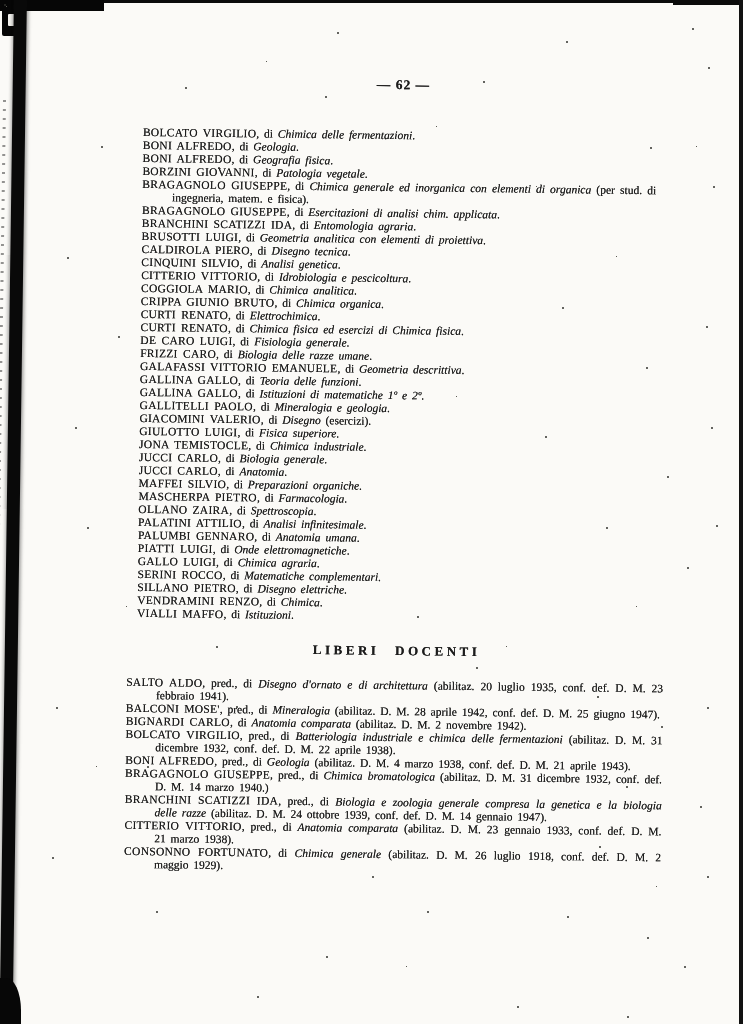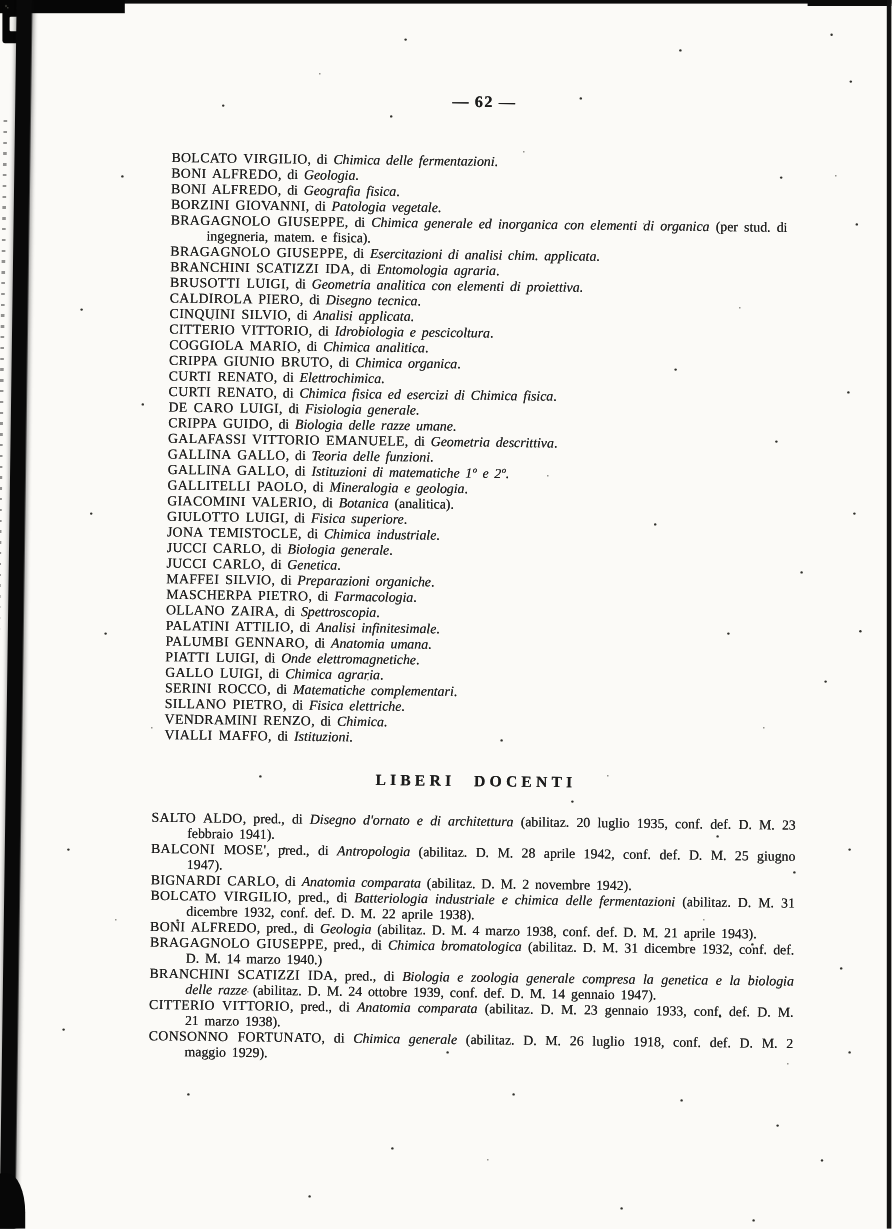--- a/index.html
+++ b/index.html
@@ -120,83 +120,83 @@
   <p class="entry"><span class="name">BRAGAGNOLO GIUSEPPE</span><span>, di </span><em>Chimica generale ed inorganica con elementi di organica</em><span> (per stud. di ingegneria, matem. e fisica).</span></p>
 
   <p class="entry"><span class="name">BRAGAGNOLO GIUSEPPE</span><span>, di </span><em>Esercitazioni di analisi chim. applicata</em><span>.</span></p>
 
   <p class="entry"><span class="name">BRANCHINI SCATIZZI IDA</span><span>, di </span><em>Entomologia agraria</em><span>.</span></p>
 
   <p class="entry"><span class="name">BRUSOTTI LUIGI</span><span>, di </span><em>Geometria analitica con elementi di proiettiva</em><span>.</span></p>
 
   <p class="entry"><span class="name">CALDIROLA PIERO</span><span>, di </span><em>Disegno tecnica</em><span>.</span></p>
 
-  <p class="entry"><span class="name">CINQUINI SILVIO</span><span>, di </span><em>Analisi applicata</em><span>.</span></p>
+  <p class="entry"><span class="name">CINQUINI SILVIO</span><span>, di </span><em>Analisi genetica</em><span>.</span></p>
 
   <p class="entry"><span class="name">CITTERIO VITTORIO</span><span>, di </span><em>Idrobiologia e pescicoltura</em><span>.</span></p>
 
   <p class="entry"><span class="name">COGGIOLA MARIO</span><span>, di </span><em>Chimica analitica</em><span>.</span></p>
 
   <p class="entry"><span class="name">CRIPPA GIUNIO BRUTO</span><span>, di </span><em>Chimica organica</em><span>.</span></p>
 
   <p class="entry"><span class="name">CURTI RENATO</span><span>, di </span><em>Elettrochimica</em><span>.</span></p>
 
   <p class="entry"><span class="name">CURTI RENATO</span><span>, di </span><em>Chimica fisica ed esercizi di Chimica fisica</em><span>.</span></p>
 
   <p class="entry"><span class="name">DE CARO LUIGI</span><span>, di </span><em>Fisiologia generale</em><span>.</span></p>
 
-  <p class="entry"><span class="name">CRIPPA GUIDO</span><span>, di </span><em>Biologia delle razze umane</em><span>.</span></p>
+  <p class="entry"><span class="name">FRIZZI CARO</span><span>, di </span><em>Biologia delle razze umane</em><span>.</span></p>
 
   <p class="entry"><span class="name">GALAFASSI VITTORIO EMANUELE</span><span>, di </span><em>Geometria descrittiva</em><span>.</span></p>
 
   <p class="entry"><span class="name">GALLINA GALLO</span><span>, di </span><em>Teoria delle funzioni</em><span>.</span></p>
 
   <p class="entry"><span class="name">GALLINA GALLO</span><span>, di </span><em>Istituzioni di matematiche 1º e 2º</em><span>.</span></p>
 
   <p class="entry"><span class="name">GALLITELLI PAOLO</span><span>, di </span><em>Mineralogia e geologia</em><span>.</span></p>
 
-  <p class="entry"><span class="name">GIACOMINI VALERIO</span><span>, di </span><em>Botanica</em><span> (analitica).</span></p>
+  <p class="entry"><span class="name">GIACOMINI VALERIO</span><span>, di </span><em>Disegno</em><span> (esercizi).</span></p>
 
   <p class="entry"><span class="name">GIULOTTO LUIGI</span><span>, di </span><em>Fisica superiore</em><span>.</span></p>
 
   <p class="entry"><span class="name">JONA TEMISTOCLE</span><span>, di </span><em>Chimica industriale</em><span>.</span></p>
 
   <p class="entry"><span class="name">JUCCI CARLO</span><span>, di </span><em>Biologia generale</em><span>.</span></p>
 
-  <p class="entry"><span class="name">JUCCI CARLO</span><span>, di </span><em>Genetica</em><span>.</span></p>
+  <p class="entry"><span class="name">JUCCI CARLO</span><span>, di </span><em>Anatomia</em><span>.</span></p>
 
   <p class="entry"><span class="name">MAFFEI SILVIO</span><span>, di </span><em>Preparazioni organiche</em><span>.</span></p>
 
   <p class="entry"><span class="name">MASCHERPA PIETRO</span><span>, di </span><em>Farmacologia</em><span>.</span></p>
 
   <p class="entry"><span class="name">OLLANO ZAIRA</span><span>, di </span><em>Spettroscopia</em><span>.</span></p>
 
   <p class="entry"><span class="name">PALATINI ATTILIO</span><span>, di </span><em>Analisi infinitesimale</em><span>.</span></p>
 
   <p class="entry"><span class="name">PALUMBI GENNARO</span><span>, di </span><em>Anatomia umana</em><span>.</span></p>
 
   <p class="entry"><span class="name">PIATTI LUIGI</span><span>, di </span><em>Onde elettromagnetiche</em><span>.</span></p>
 
   <p class="entry"><span class="name">GALLO LUIGI</span><span>, di </span><em>Chimica agraria</em><span>.</span></p>
 
   <p class="entry"><span class="name">SERINI ROCCO</span><span>, di </span><em>Matematiche complementari</em><span>.</span></p>
 
-  <p class="entry"><span class="name">SILLANO PIETRO</span><span>, di </span><em>Fisica elettriche</em><span>.</span></p>
+  <p class="entry"><span class="name">SILLANO PIETRO</span><span>, di </span><em>Disegno elettriche</em><span>.</span></p>
 
   <p class="entry"><span class="name">VENDRAMINI RENZO</span><span>, di </span><em>Chimica</em><span>.</span></p>
 
   <p class="entry"><span class="name">VIALLI MAFFO</span><span>, di </span><em>Istituzioni</em><span>.</span></p>
 </div>
 
     <h2 class="section-heading">LIBERI DOCENTI</h2>
 
     <div class="list list-2">
   <p class="entry"><span class="name">SALTO ALDO</span><span>, pred., di </span><em>Disegno d'ornato e di architettura</em><span> (abilitaz. 20 luglio 1935, conf. def. D. M. 23 febbraio 1941).</span></p>
 
-  <p class="entry"><span class="name">BALCONI MOSE'</span><span>, pred., di </span><em>Antropologia</em><span> (abilitaz. D. M. 28 aprile 1942, conf. def. D. M. 25 giugno 1947).</span></p>
+  <p class="entry"><span class="name">BALCONI MOSE'</span><span>, pred., di </span><em>Mineralogia</em><span> (abilitaz. D. M. 28 aprile 1942, conf. def. D. M. 25 giugno 1947).</span></p>
 
   <p class="entry"><span class="name">BIGNARDI CARLO</span><span>, di </span><em>Anatomia comparata</em><span> (abilitaz. D. M. 2 novembre 1942).</span></p>
 
   <p class="entry"><span class="name">BOLCATO VIRGILIO</span><span>, pred., di </span><em>Batteriologia industriale e chimica delle fermentazioni</em><span> (abilitaz. D. M. 31 dicembre 1932, conf. def. D. M. 22 aprile 1938).</span></p>
 
   <p class="entry"><span class="name">BONI ALFREDO</span><span>, pred., di </span><em>Geologia</em><span> (abilitaz. D. M. 4 marzo 1938, conf. def. D. M. 21 aprile 1943).</span></p>
 
   <p class="entry"><span class="name">BRAGAGNOLO GIUSEPPE</span><span>, pred., di </span><em>Chimica bromatologica</em><span> (abilitaz. D. M. 31 dicembre 1932, conf. def. D. M. 14 marzo 1940.)</span></p>
 
   <p class="entry"><span class="name">BRANCHINI SCATIZZI IDA</span><span>, pred., di </span><em>Biologia e zoologia generale compresa la genetica e la biologia delle razze</em><span> (abilitaz. D. M. 24 ottobre 1939, conf. def. D. M. 14 gennaio 1947).</span></p>

